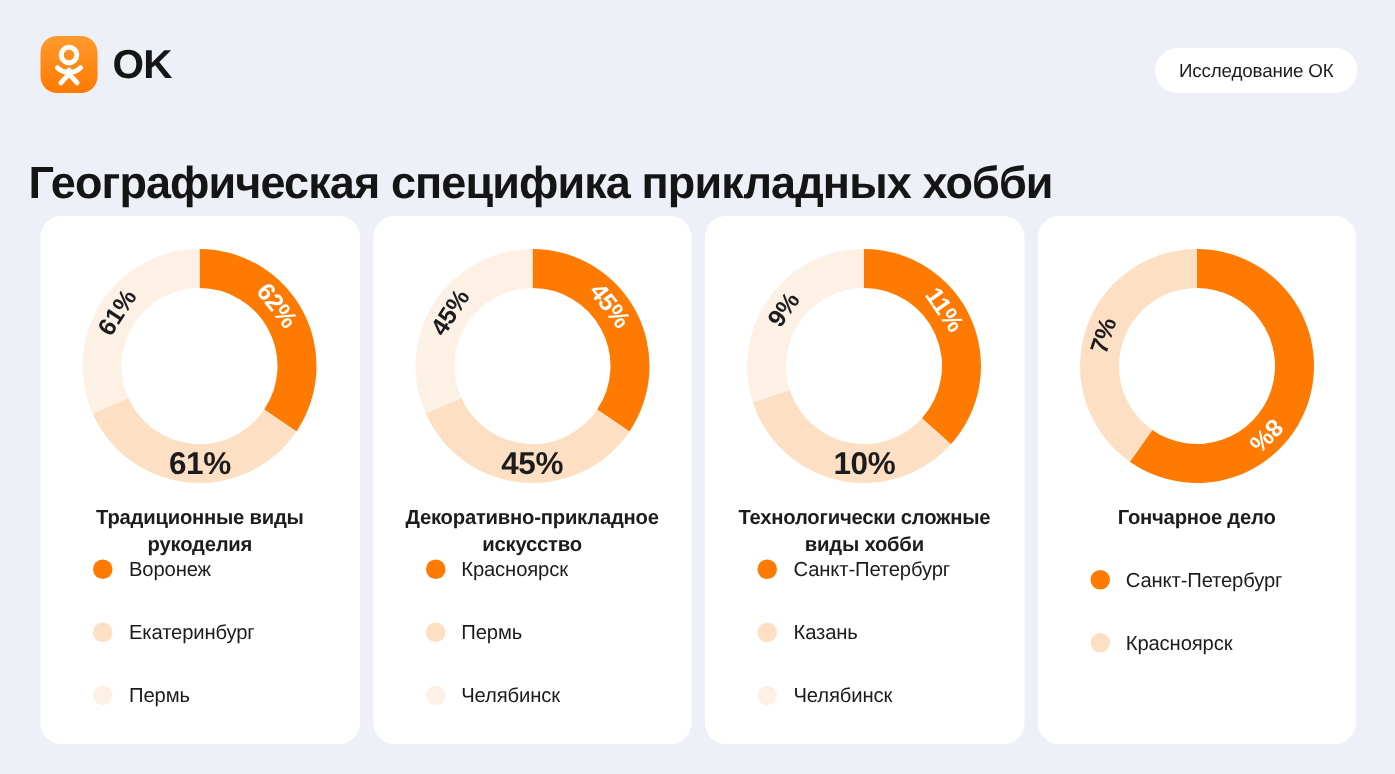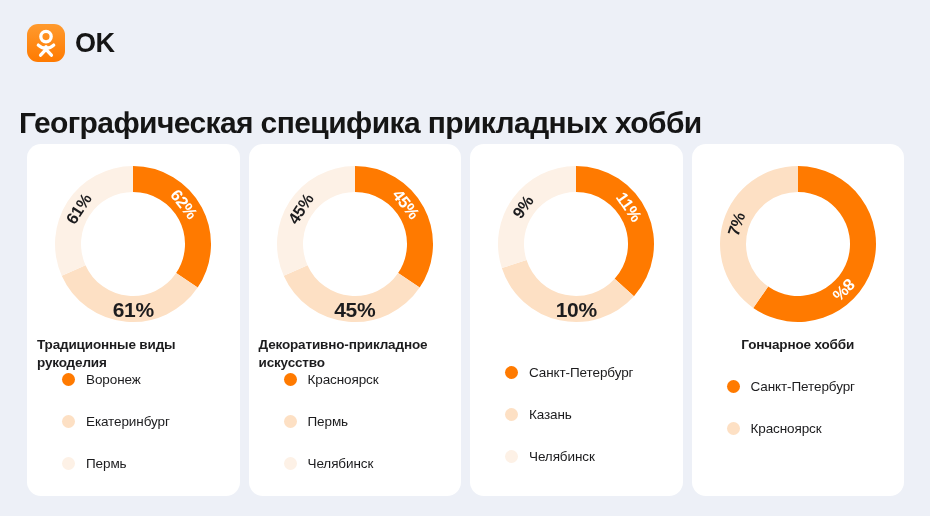--- a/index.html
+++ b/index.html
@@ -139,21 +139,21 @@
     letter-spacing: -0.3px;
     z-index: 2;
     position: relative;
   }
 
   .card-title {
     margin-top: 14px;
     font-size: 13.5px;
     font-weight: 700;
     color: #1c1c1e;
-    text-align: left;
+    text-align: center;
     line-height: 1.35;
     letter-spacing: -0.15px;
     max-width: 195px;
   }
 
   
   .legend {
     margin-top: auto;
     width: 100%;
     padding-left: 25px;
@@ -195,20 +195,23 @@
             <circle cx="19" cy="12.6" r="5.2" fill="none" stroke="#ffffff" stroke-width="3.3"></circle>
             <path d="M11.3 21.1 a11 11 0 0 0 15.4 0" fill="none" stroke="#ffffff" stroke-width="3.3" stroke-linecap="round"></path>
             <path d="M13.6 31.2 L19 25.3 L24.4 31.2" fill="none" stroke="#ffffff" stroke-width="3.3" stroke-linecap="round" stroke-linejoin="round"></path>
             <path d="M19 22.6 L19 26.4" stroke="#ffffff" stroke-width="3.3" stroke-linecap="round"></path>
           </g>
         </svg>
       </span>
       <span class="brand-name">OK</span>
     </div>
 
+    <div class="badge">
+      <span>Исследование ОК</span>
+    </div>
   </div>
 
   <h1 class="page-title">Географическая специфика прикладных хобби</h1>
 
   <div class="cards" id="cards">
       <div class="card">
         <div class="donut-wrap">
           <svg viewBox="0 0 168 168">
             <path d="M 84 6 A 78 78 0 0 1 148.66493065929325 127.61704647071826 L 127.10995377286216 113.07803098047884 A 52 52 0 0 0 84 32 Z" fill="#ff7a00"></path>
             <path d="M 148.66493065929325 127.61704647071826 A 78 78 0 0 1 12.743454303877144 115.72545815991244 L 36.49563620258476 105.15030543994162 A 52 52 0 0 0 127.10995377286216 113.07803098047884 Z" fill="#fde0c4"></path>
@@ -265,20 +268,21 @@
         <div class="donut-wrap">
           <svg viewBox="0 0 168 168">
             <path d="M 84 6 A 78 78 0 0 1 141.96529638723675 136.19218729599095 L 122.6435309248245 118.79479153066063 A 52 52 0 0 0 84 32 Z" fill="#ff7a00"></path>
             <path d="M 141.96529638723675 136.19218729599095 A 78 78 0 0 1 9.81759172897803 108.10332556124591 L 34.54506115265202 100.06888370749726 A 52 52 0 0 0 122.6435309248245 118.79479153066063 Z" fill="#fde0c4"></path>
             <path d="M 9.81759172897803 108.10332556124591 A 78 78 0 0 1 83.99999999999999 6 L 83.99999999999999 32 A 52 52 0 0 0 34.54506115265202 100.06888370749726 Z" fill="#fdf1e6"></path>
             <text x="137.24488287878447" y="46.717531637182006" text-anchor="middle" dominant-baseline="central" class="seg-label on-orange" transform="rotate(55 137.24488287878447 46.717531637182006)">11%</text>
             <text x="30.75511712121552" y="46.71753163718202" text-anchor="middle" dominant-baseline="central" class="seg-label on-light" transform="rotate(305 30.75511712121552 46.71753163718202)">9%</text>
           </svg>
         </div>
         <div class="bottom-value">10%</div>
+        <div class="card-title">Технологически сложные виды хобби</div>
         <div class="legend">
           <div class="legend-item">
             <span class="legend-dot" style="background: rgb(255, 122, 0);"></span>
             <span class="legend-label">Санкт-Петербург</span>
           </div>
           <div class="legend-item">
             <span class="legend-dot" style="background: rgb(253, 224, 196);"></span>
             <span class="legend-label">Казань</span>
           </div>
           <div class="legend-item">
@@ -290,21 +294,21 @@
       <div class="card card-pottery">
         <div class="donut-wrap">
           <svg viewBox="0 0 168 168">
             <path d="M 84 6 A 78 78 0 1 1 39.261037964618424 147.89385945454137 L 54.174025309745616 126.59590630302759 A 52 52 0 1 0 84 32 Z" fill="#ff7a00"></path>
             <path d="M 39.261037964618424 147.89385945454137 A 78 78 0 0 1 83.99999999999999 6 L 83.99999999999999 32 A 52 52 0 0 0 54.174025309745616 126.59590630302759 Z" fill="#fde0c4"></path>
             <text x="129.9619407771256" y="129.9619407771256" text-anchor="middle" dominant-baseline="central" class="seg-label on-orange" transform="rotate(135 129.9619407771256 129.9619407771256)">8%</text>
             <text x="22.18132644081502" y="63.9138953656284" text-anchor="middle" dominant-baseline="central" class="seg-label on-light" transform="rotate(288 22.18132644081502 63.9138953656284)">7%</text>
           </svg>
         </div>
         <div class="bottom-value">&nbsp;</div>
-        <div class="card-title">Гончарное хобби</div>
+        <div class="card-title">Гончарное дело</div>
         <div class="legend">
           <div class="legend-item">
             <span class="legend-dot" style="background: rgb(255, 122, 0);"></span>
             <span class="legend-label">Санкт-Петербург</span>
           </div>
           <div class="legend-item">
             <span class="legend-dot" style="background: rgb(253, 224, 196);"></span>
             <span class="legend-label">Красноярск</span>
           </div>
         </div>

